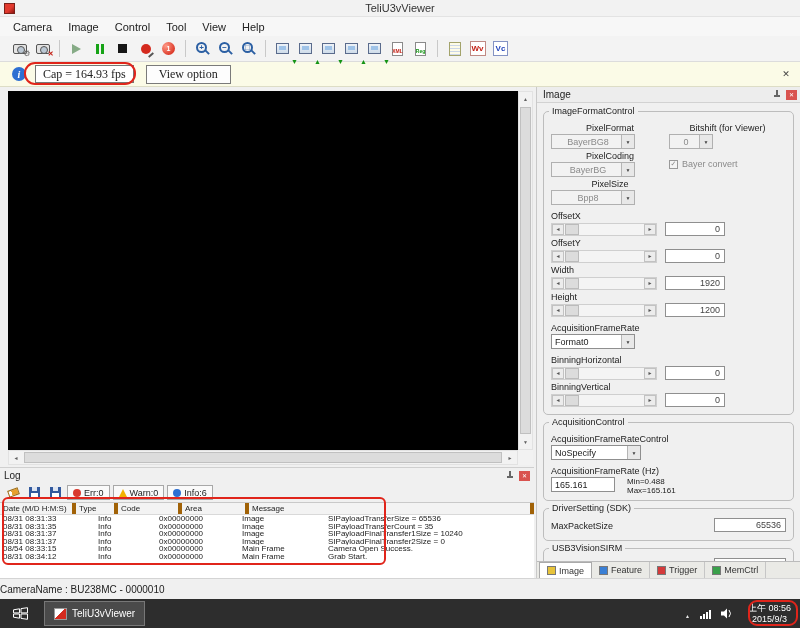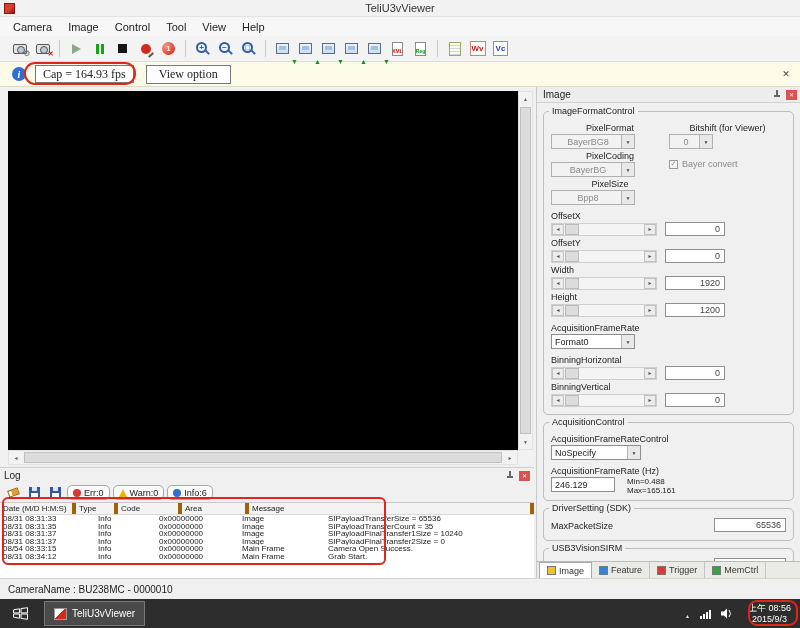--- a/index.html
+++ b/index.html
@@ -80,21 +80,21 @@
   .pin::before{content:"";position:absolute;left:3px;top:0;width:2px;height:6px;background:#666;}
   .pin::after{content:"";position:absolute;left:1px;top:5px;width:6px;height:2px;background:#666;}
   .xbox{width:11px;height:10px;background:#d9534f;display:flex;align-items:center;justify-content:center;}
   .xbox::before{content:"✕";color:#fff;font-size:6px;line-height:6px;}
   .log-tools{height:19px;display:flex;align-items:center;padding:0 4px;gap:3px;}
   .ltbtn{width:18px;height:16px;display:flex;align-items:center;justify-content:center;}
   .ic-eraser{width:11px;height:7px;background:linear-gradient(90deg,#fff 30%,#e8a02c 30%);border:1px solid #9c6a12;transform:rotate(-20deg);}
   .ic-floppy{width:11px;height:11px;background:#335a9e;position:relative;}
   .ic-floppy::before{content:"";position:absolute;left:3px;top:0;width:5px;height:4px;background:#dfe6f2;}
   .ic-floppy::after{content:"";position:absolute;left:2px;bottom:1px;width:7px;height:4px;background:#fff;}
-  .ltoggle{height:15px;border:1px solid #a8a8a8;background:#fafafa;border-radius:5px;display:flex;align-items:center;gap:3px;padding:0 5px;font-size:9px;color:#222;}
+  .ltoggle{height:15px;border:1px solid #a8a8a8;background:#fafafa;border-radius:0;display:flex;align-items:center;gap:3px;padding:0 5px;font-size:9px;color:#222;}
   .dot-err{width:8px;height:8px;border-radius:50%;background:#d93a2f;display:inline-block;}
   .tri-warn{width:0;height:0;border-left:4px solid transparent;border-right:4px solid transparent;border-bottom:8px solid #f2b200;display:inline-block;}
   .dot-info{width:8px;height:8px;border-radius:50%;background:#2d6fd2;display:inline-block;}
   .log-table{position:absolute;left:0;top:34px;right:0;bottom:0;background:#fff;border-top:1px solid #c9c9c9;font-size:8px;}
   .lt-head{display:flex;height:12px;background:#f3f3f3;border-bottom:1px solid #d9d9d9;color:#222;}
   .lt-head span{border-right:4px solid #a16207;padding:1px 0 0 3px;white-space:nowrap;overflow:hidden;}
   .lt-row{display:flex;height:7.5px;line-height:7.5px;gap:19px;}
   .lt-row span{padding-left:3px;white-space:nowrap;overflow:hidden;}
   .c0{width:76px;} .c1{width:42px;} .c2{width:64px;} .c3{width:67px;} .c4{flex:1;}
 
@@ -130,21 +130,21 @@
   .ratebox{width:64px;height:15px;border:1px solid #8f8f8f;background:#fff;font-size:9px;display:flex;align-items:center;padding-left:3px;color:#222;}
   .minmax{font-size:8px;line-height:9px;color:#222;}
   .kvrow{display:flex;align-items:center;justify-content:space-between;margin-bottom:3px;}
   .ptabs{position:absolute;left:0;right:0;bottom:0;height:17px;display:flex;align-items:stretch;background:#eaeae6;border-top:1px solid #bbb;padding-left:2px;}
   .ptab{display:flex;align-items:center;gap:3px;padding:0 7px;font-size:9px;color:#333;border-right:1px solid #c6c6c6;}
   .ptab.active{background:#fff;border:1px solid #aaa;border-bottom:none;}
   .ti{width:9px;height:9px;border:1px solid #777;display:inline-block;}
   .ti-img{background:#e7c33a;} .ti-feat{background:#3a7fd4;} .ti-trig{background:#d43a3a;} .ti-mem{background:#3aa04a;}
 
   
-  .statusbar{position:absolute;left:0;top:578px;width:800px;height:21px;background:#f0f0f0;border-top:1px solid #d4d4d4;display:flex;align-items:center;padding-left:8px;font-size:10px;color:#222;}
+  .statusbar{position:absolute;left:0;top:578px;width:800px;height:21px;background:#f0f0f0;border-top:1px solid #d4d4d4;display:flex;align-items:center;font-size:10px;color:#222;}
 
   
   .taskbar{position:absolute;left:0;top:599px;width:800px;height:29px;background:#2d2d2d;display:flex;align-items:center;}
   .start{width:40px;height:100%;display:flex;align-items:center;justify-content:center;}
   .taskbtn{height:25px;margin-left:4px;display:flex;align-items:center;gap:5px;padding:0 9px;background:rgba(255,255,255,0.14);border:1px solid rgba(255,255,255,0.25);color:#fff;font-size:10px;}
   .tb-app-ico{width:13px;height:12px;background:linear-gradient(135deg,#fff 45%,#d42a1e 45%);border:1px solid #999;}
   .tray{margin-left:auto;display:flex;align-items:center;gap:10px;padding-right:5px;color:#fff;height:100%;}
   .tray-chevron::before{content:"▲";font-size:5px;color:#e8e8e8;}
   .net{display:flex;align-items:flex-end;gap:1px;height:10px;}
   .net i{width:2px;background:#fff;display:block;}
@@ -489,21 +489,21 @@
 
     <div class="grp">
       <span class="gtitle">AcquisitionControl</span>
       <div class="flabel">AcquisitionFrameRateControl</div>
       <div class="combo w90">
         <span class="combo-text">NoSpecify</span>
         <span class="combo-arrow"></span>
       </div>
       <div class="flabel mt6">AcquisitionFrameRate (Hz)</div>
       <div class="rate-row">
-        <span class="ratebox">246.129</span>
+        <span class="ratebox">165.161</span>
         <span class="minmax">
           <span style="display:block">Min=0.488</span>
           <span style="display:block">Max=165.161</span>
         </span>
       </div>
     </div>
 
     <div class="grp">
       <span class="gtitle">DriverSetting (SDK)</span>
       <div class="kvrow">

